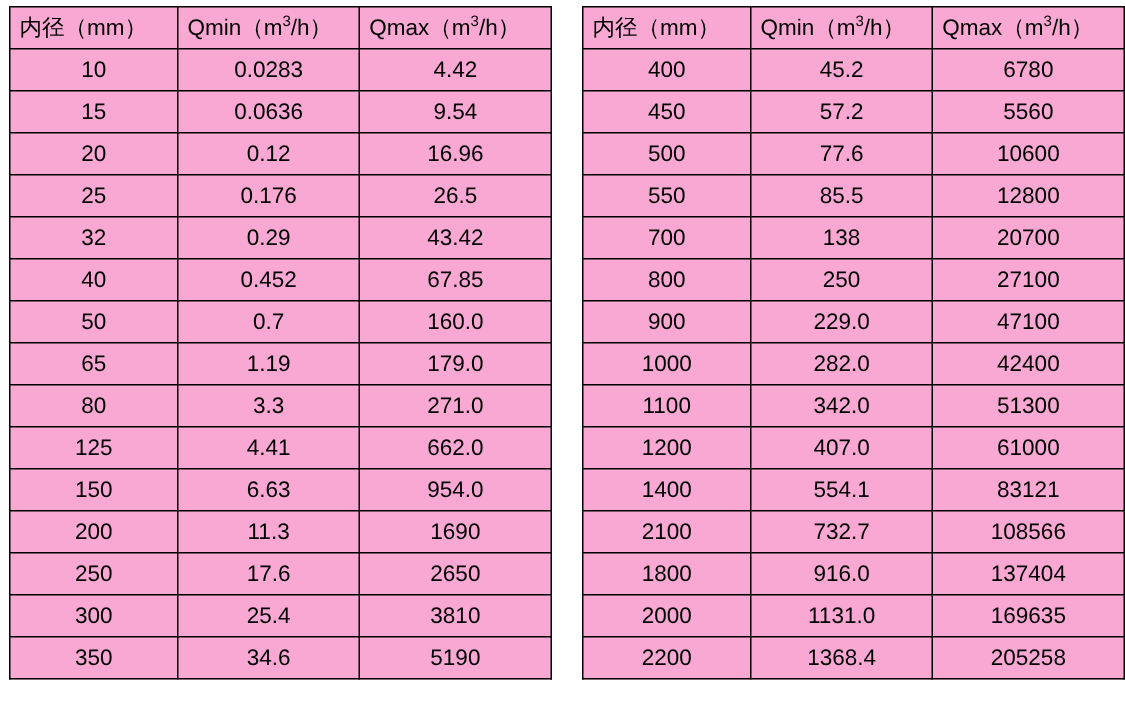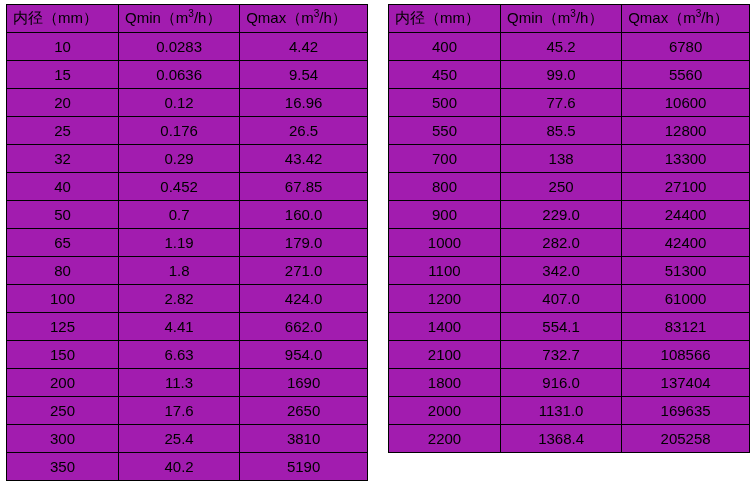--- a/index.html
+++ b/index.html
@@ -18,21 +18,21 @@
   .tables-wrap {
     display: flex;
     flex-direction: row;
     align-items: flex-start;
     padding: 4px 0 0 6px;
     gap: 20px;
   }
   table.spec-table {
     border-collapse: collapse;
     table-layout: fixed;
-    background: #a21caf;
+    background: #f9a8d4;
   }
   table.spec-table td,
   table.spec-table th {
     border: 1px solid #000000;
     height: 27px;
     padding: 0 4px;
     text-align: center;
     vertical-align: middle;
     font-size: 15px;
     font-weight: normal;
@@ -106,27 +106,22 @@
           <td class="c2">0.7</td>
           <td class="c3">160.0</td>
         </tr>
       <tr>
           <td class="c1">65</td>
           <td class="c2">1.19</td>
           <td class="c3">179.0</td>
         </tr>
       <tr>
           <td class="c1">80</td>
-          <td class="c2">1.8</td>
+          <td class="c2">3.3</td>
           <td class="c3">271.0</td>
-        </tr>
-      <tr>
-          <td class="c1">100</td>
-          <td class="c2">2.82</td>
-          <td class="c3">424.0</td>
         </tr>
       <tr>
           <td class="c1">125</td>
           <td class="c2">4.41</td>
           <td class="c3">662.0</td>
         </tr>
       <tr>
           <td class="c1">150</td>
           <td class="c2">6.63</td>
           <td class="c3">954.0</td>
@@ -141,21 +136,21 @@
           <td class="c2">17.6</td>
           <td class="c3">2650</td>
         </tr>
       <tr>
           <td class="c1">300</td>
           <td class="c2">25.4</td>
           <td class="c3">3810</td>
         </tr>
       <tr>
           <td class="c1">350</td>
-          <td class="c2">40.2</td>
+          <td class="c2">34.6</td>
           <td class="c3">5190</td>
         </tr>
     </tbody>
   </table>
 
   <table class="spec-table">
     <thead>
       <tr>
         <th class="c1"><span>内径</span><span class="hdr-unit">（mm）</span></th>
         <th class="c2"><span>Qmin</span><span class="hdr-unit">（m</span><sup>3</sup><span class="hdr-unit">/h）</span></th>
@@ -163,47 +158,47 @@
       </tr>
     </thead>
     <tbody>
       <tr>
           <td class="c1">400</td>
           <td class="c2">45.2</td>
           <td class="c3">6780</td>
         </tr>
       <tr>
           <td class="c1">450</td>
-          <td class="c2">99.0</td>
+          <td class="c2">57.2</td>
           <td class="c3">5560</td>
         </tr>
       <tr>
           <td class="c1">500</td>
           <td class="c2">77.6</td>
           <td class="c3">10600</td>
         </tr>
       <tr>
           <td class="c1">550</td>
           <td class="c2">85.5</td>
           <td class="c3">12800</td>
         </tr>
       <tr>
           <td class="c1">700</td>
           <td class="c2">138</td>
-          <td class="c3">13300</td>
+          <td class="c3">20700</td>
         </tr>
       <tr>
           <td class="c1">800</td>
           <td class="c2">250</td>
           <td class="c3">27100</td>
         </tr>
       <tr>
           <td class="c1">900</td>
           <td class="c2">229.0</td>
-          <td class="c3">24400</td>
+          <td class="c3">47100</td>
         </tr>
       <tr>
           <td class="c1">1000</td>
           <td class="c2">282.0</td>
           <td class="c3">42400</td>
         </tr>
       <tr>
           <td class="c1">1100</td>
           <td class="c2">342.0</td>
           <td class="c3">51300</td>

